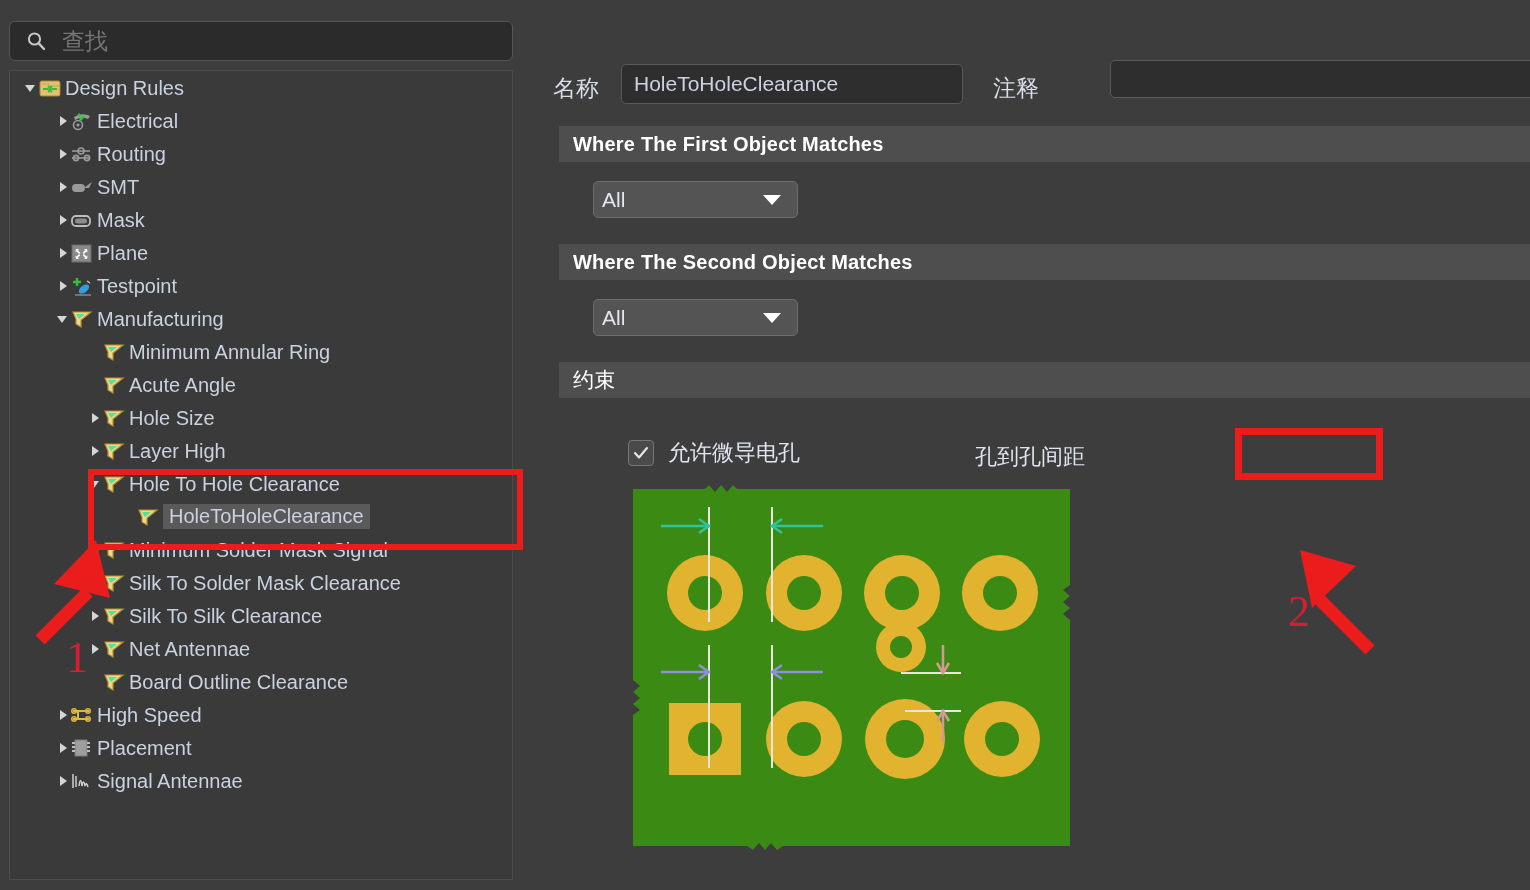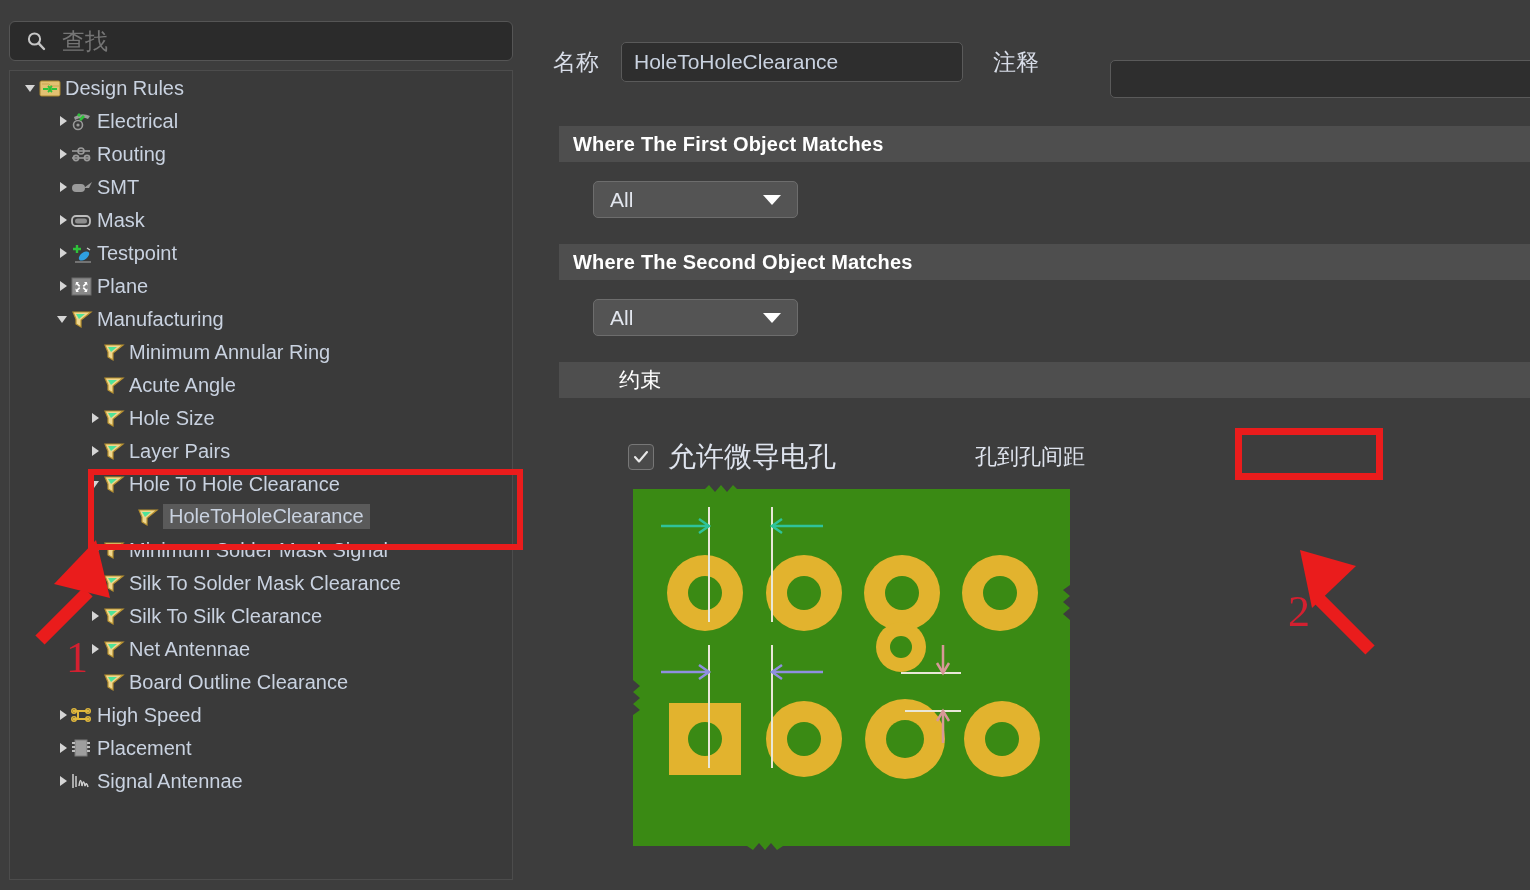--- a/index.html
+++ b/index.html
@@ -21,43 +21,43 @@
   .twisty.closed::before{content:"";position:absolute;left:4px;top:2px;border-left:7px solid #d5d5d5;
       border-top:5px solid transparent;border-bottom:5px solid transparent;}
   .twisty.open::before{content:"";position:absolute;left:1px;top:4px;border-top:7px solid #d5d5d5;
       border-left:5px solid transparent;border-right:5px solid transparent;}
   .ticon{width:24px;height:22px;flex:0 0 auto;margin-right:3px;}
   .lbl{color:#c9d2e0;font-size:20px;line-height:22px;}
   .ind0{padding-left:14px;} .ind1{padding-left:46px;} .ind2{padding-left:78px;} .ind3{padding-left:112px;}
 
   
   #right-panel{position:absolute;left:523px;top:0;width:1007px;height:890px;background:#3d3d3d;}
-  #name-row{position:absolute;left:30px;top:40px;height:44px;display:flex;align-items:center;}
+  #name-row{position:absolute;left:30px;top:60px;height:44px;display:flex;align-items:flex-end;}
   .field-label{color:#d8dde8;font-size:23px;}
   #name-field{margin-left:22px;width:342px;height:40px;background:#2e2e2e;border:1px solid #5a5a5a;
               border-radius:5px;box-sizing:border-box;display:flex;align-items:center;padding-left:12px;}
   #name-value{color:#c9d2e0;font-size:21px;}
   #comment-label{margin-left:30px;color:#d8dde8;font-size:23px;}
   #comment-field{position:absolute;left:587px;top:60px;width:470px;height:38px;background:#2e2e2e;
               border:1px solid #5a5a5a;border-radius:5px;box-sizing:border-box;}
   .section-hdr{position:absolute;left:36px;width:1000px;height:36px;background:#4e4e4e;
               display:flex;align-items:center;}
   .section-hdr span{color:#ffffff;font-size:20px;font-weight:bold;padding-left:14px;letter-spacing:.2px;}
-  .section-hdr.cn span{font-weight:normal;font-size:21px;margin-left:46px;}
+  .section-hdr.cn span{font-weight:normal;font-size:21px;}
   .combo{position:absolute;width:205px;height:37px;background:#545454;border:1px solid #6d6d6d;
          border-radius:5px;box-sizing:border-box;display:flex;align-items:center;}
-  .combo .cv{color:#e2e6ee;font-size:21px;padding-left:16px;flex:1;}
+  .combo .cv{color:#e2e6ee;font-size:21px;padding-left:8px;flex:1;}
   .combo .arrow{margin-right:16px;width:0;height:0;border-left:9px solid transparent;
         border-right:9px solid transparent;border-top:10px solid #ffffff;}
 
   
   #cb-row{position:absolute;left:628px;top:438px;display:flex;align-items:center;}
   #checkbox{width:26px;height:26px;background:#4a4a4a;border:1px solid #777;border-radius:4px;
             box-sizing:border-box;display:flex;align-items:center;justify-content:center;}
-  #cb-label{margin-left:14px;color:#dfe4ee;font-size:28px;}
+  #cb-label{margin-left:14px;color:#dfe4ee;font-size:22px;}
   #gap-label{position:absolute;left:975px;top:442px;color:#dfe4ee;font-size:22px;}
   #gap-value-box{position:absolute;left:1235px;top:432px;width:140px;height:42px;background:#3d3d3d;
             display:flex;align-items:center;}
   #gap-value{color:#6fa8dc;font-size:23px;padding-left:22px;}
 
   
   #pcb-wrap{position:absolute;left:633px;top:485px;width:437px;height:365px;}
   #pcb-svg{display:block;}
 
   
@@ -126,39 +126,39 @@
           <span class="twisty closed"></span>
           <svg viewBox="0 0 24 22" class="ticon">
             <rect x="2" y="7" width="18" height="10" rx="4" fill="none" stroke="#bdbdbd" stroke-width="1.8"></rect>
             <rect x="5" y="9.5" width="12" height="5" rx="2.5" fill="#8d8d8d"></rect>
           </svg>
           <span class="lbl">Mask</span>
         </div>
         <div class="tree-row ind1">
           <span class="twisty closed"></span>
           <svg viewBox="0 0 24 22" class="ticon">
-            <path d="M3 7 h8 M7 3 v8" stroke="#2ec23a" stroke-width="2.4"></path>
-            <ellipse cx="14" cy="14" rx="6" ry="3.4" fill="#2f9fe0" transform="rotate(-38 14 14)"></ellipse>
-            <path d="M17 6 l3 2" stroke="#cccccc" stroke-width="1.3"></path>
-            <line x1="5" y1="20" x2="21" y2="20" stroke="#9a9a9a" stroke-width="1.2"></line>
-          </svg>
-          <span class="lbl">Testpoint</span>
-        </div>
-        <div class="tree-row ind1">
-          <span class="twisty closed"></span>
-          <svg viewBox="0 0 24 22" class="ticon">
             <rect x="2" y="3" width="19" height="17" fill="#8a8a8a" stroke="#6b6b6b"></rect>
             <path d="M6 7 l3 0 l-1.2 1.2 l2.5 2.5 l-1.2 1.2 l-2.5 -2.5 l-1.2 1.2 z" fill="#ffffff"></path>
             <path d="M17 7 l-3 0 l1.2 1.2 l-2.5 2.5 l1.2 1.2 l2.5 -2.5 l1.2 1.2 z" fill="#ffffff"></path>
             <path d="M6 17 l3 0 l-1.2 -1.2 l2.5 -2.5 l-1.2 -1.2 l-2.5 2.5 l-1.2 -1.2 z" fill="#ffffff"></path>
             <path d="M17 17 l-3 0 l1.2 -1.2 l-2.5 -2.5 l1.2 -1.2 l2.5 2.5 l1.2 -1.2 z" fill="#ffffff"></path>
           </svg>
           <span class="lbl">Plane</span>
         </div>
         <div class="tree-row ind1">
+          <span class="twisty closed"></span>
+          <svg viewBox="0 0 24 22" class="ticon">
+            <path d="M3 7 h8 M7 3 v8" stroke="#2ec23a" stroke-width="2.4"></path>
+            <ellipse cx="14" cy="14" rx="6" ry="3.4" fill="#2f9fe0" transform="rotate(-38 14 14)"></ellipse>
+            <path d="M17 6 l3 2" stroke="#cccccc" stroke-width="1.3"></path>
+            <line x1="5" y1="20" x2="21" y2="20" stroke="#9a9a9a" stroke-width="1.2"></line>
+          </svg>
+          <span class="lbl">Testpoint</span>
+        </div>
+        <div class="tree-row ind1">
           <span class="twisty open"></span>
           <svg viewBox="0 0 24 22" class="ticon">
             <path d="M3 4 L21 4 L11 12 L11 19 L6 16 L6 11 Z" fill="#f0d78e" stroke="#b8912f" stroke-width="1.2"></path>
             <path d="M6 6 L15 6 L9 11 Z" fill="#4ee39a"></path>
           </svg>
           <span class="lbl">Manufacturing</span>
         </div>
         <div class="tree-row ind2">
           <span class="twisty"></span>
           <svg viewBox="0 0 24 22" class="ticon">
@@ -182,21 +182,21 @@
             <path d="M6 6 L15 6 L9 11 Z" fill="#4ee39a"></path>
           </svg>
           <span class="lbl">Hole Size</span>
         </div>
         <div class="tree-row ind2">
           <span class="twisty closed"></span>
           <svg viewBox="0 0 24 22" class="ticon">
             <path d="M3 4 L21 4 L11 12 L11 19 L6 16 L6 11 Z" fill="#f0d78e" stroke="#b8912f" stroke-width="1.2"></path>
             <path d="M6 6 L15 6 L9 11 Z" fill="#4ee39a"></path>
           </svg>
-          <span class="lbl">Layer Pairs</span>
+          <span class="lbl">Layer High</span>
         </div>
         <div class="tree-row ind2">
           <span class="twisty open"></span>
           <svg viewBox="0 0 24 22" class="ticon">
             <path d="M3 4 L21 4 L11 12 L11 19 L6 16 L6 11 Z" fill="#f0d78e" stroke="#b8912f" stroke-width="1.2"></path>
             <path d="M6 6 L15 6 L9 11 Z" fill="#4ee39a"></path>
           </svg>
           <span class="lbl">Hole To Hole Clearance</span>
         </div>
         <div class="tree-row ind3 sel">

